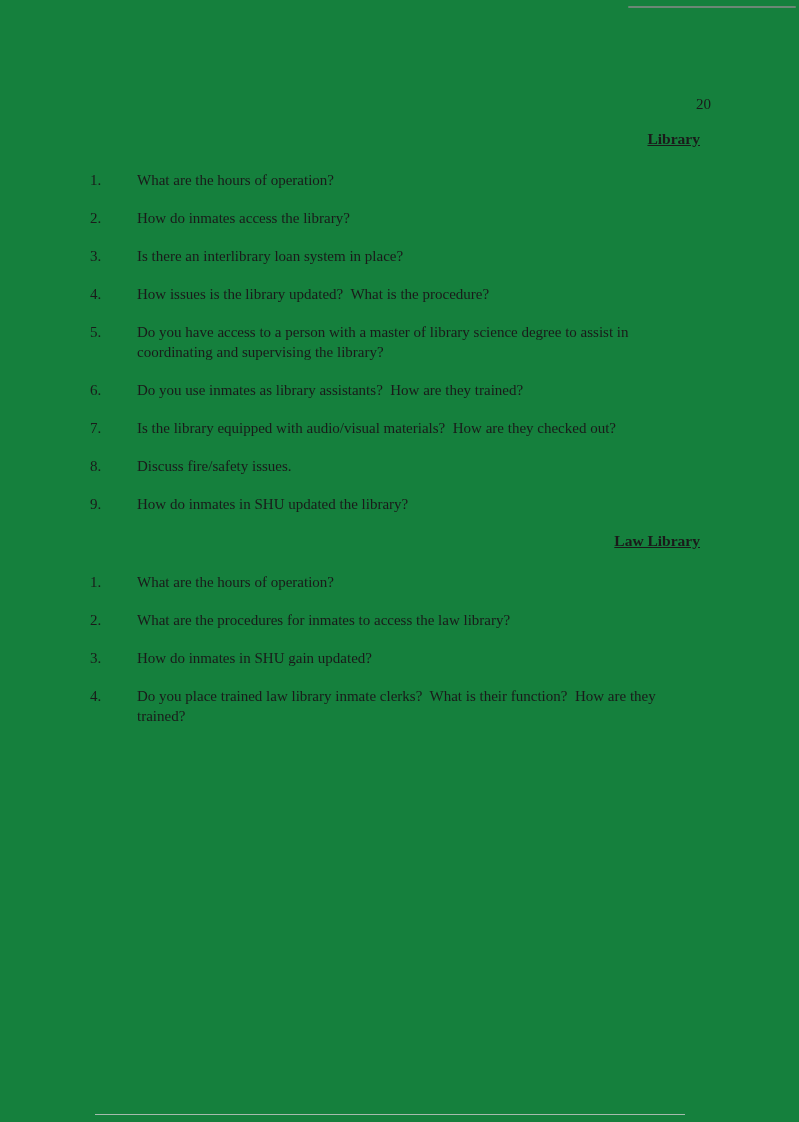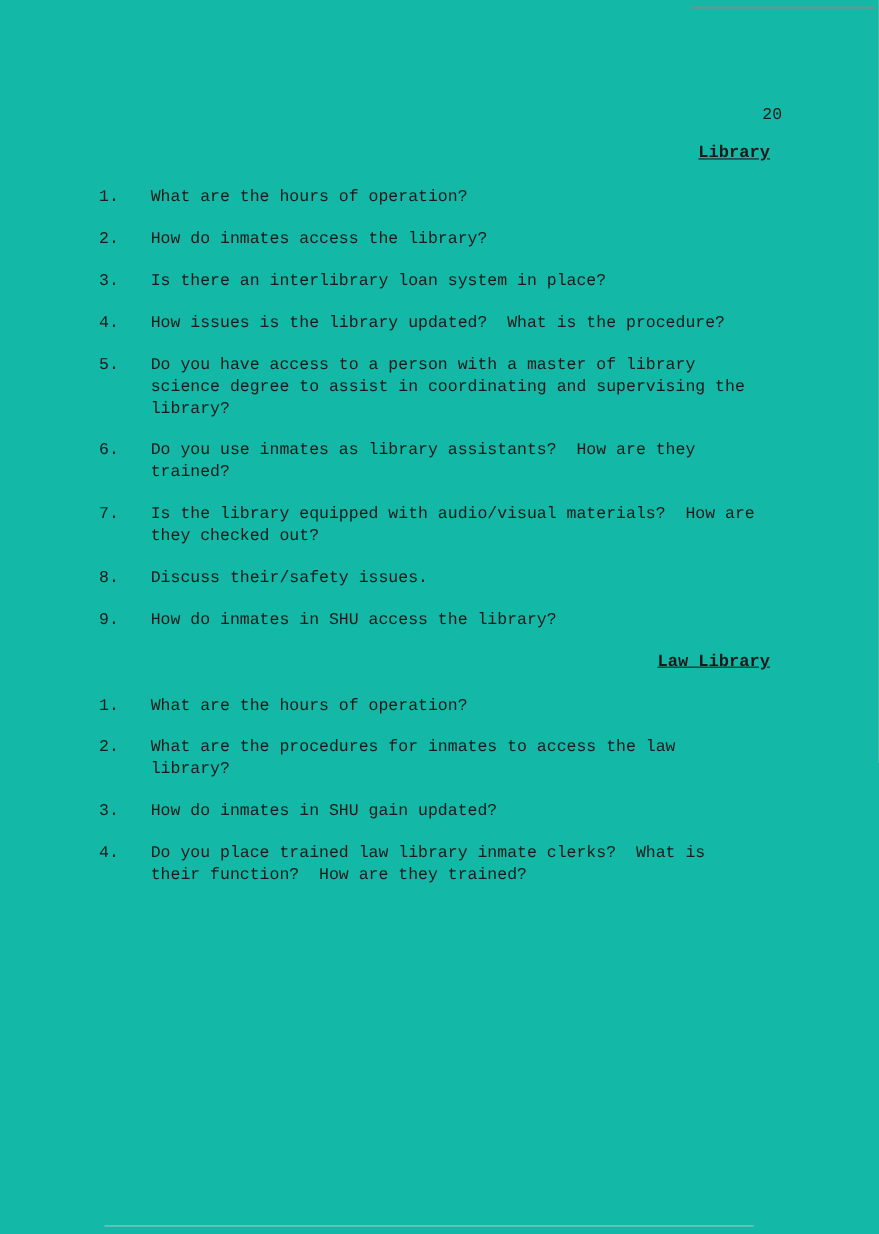--- a/index.html
+++ b/index.html
@@ -5,22 +5,22 @@
   html, body {
     margin: 0;
     padding: 0;
     background: #e8e8e8;
   }
   .page {
     position: relative;
     width: 799px;
     height: 1122px;
     margin: 0 auto;
-    background: #14b8a6;
-    font-family: Liberation Mono, monospace;
+    background: #15803d;
+    font-family: Liberation Serif, serif;
     color: #1a1a1a;
     overflow: hidden;
   }
   .scan-line-top {
     position: absolute;
     top: 6px;
     right: 3px;
     width: 168px;
     height: 2px;
     background: #8a8a8a;
@@ -113,25 +113,25 @@
       <div class="item">
         <span class="num">6.</span>
         <span class="text">Do you use inmates as library assistants?  How are they trained?</span>
       </div>
       <div class="item">
         <span class="num">7.</span>
         <span class="text">Is the library equipped with audio/visual materials?  How are they checked out?</span>
       </div>
       <div class="item">
         <span class="num">8.</span>
-        <span class="text">Discuss their/safety issues.</span>
+        <span class="text">Discuss fire/safety issues.</span>
       </div>
       <div class="item">
         <span class="num">9.</span>
-        <span class="text">How do inmates in SHU access the library?</span>
+        <span class="text">How do inmates in SHU updated the library?</span>
       </div>
     </div>
 
     <div class="section-title second">Law Library</div>
 
     <div class="q-list">
       <div class="item">
         <span class="num">1.</span>
         <span class="text">What are the hours of operation?</span>
       </div>

